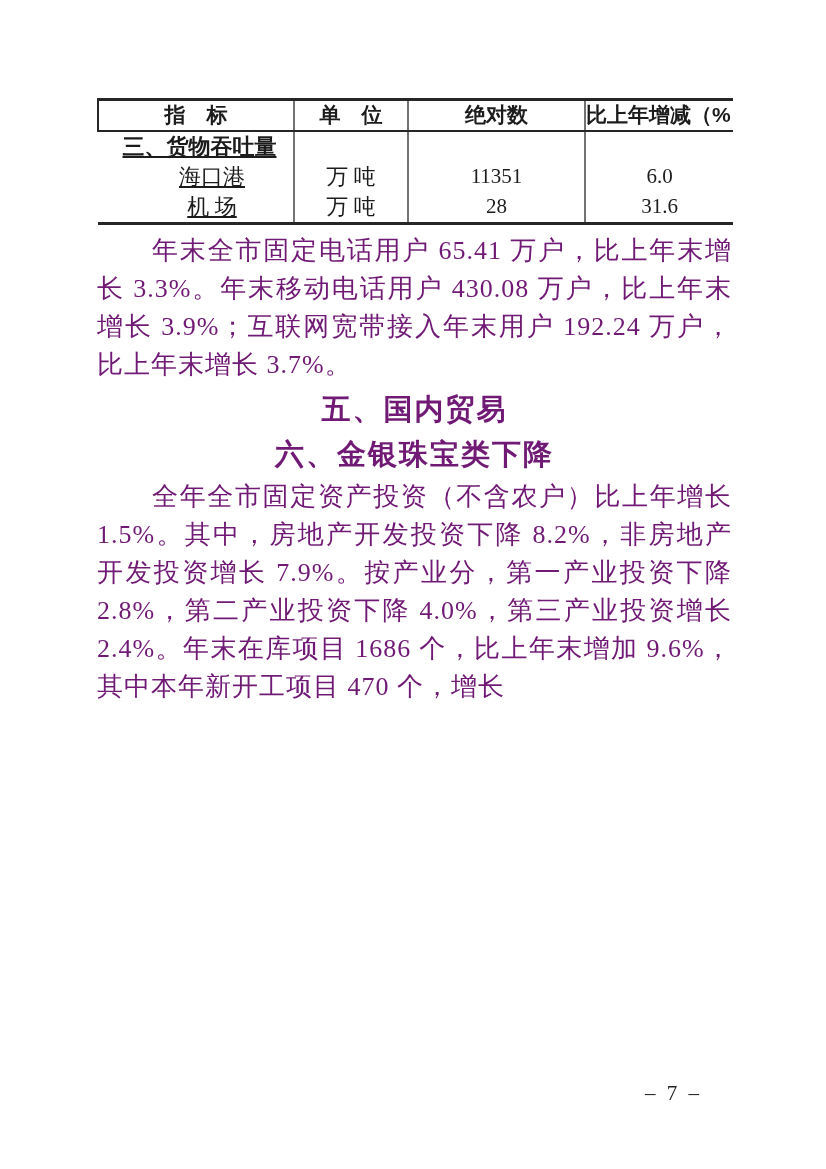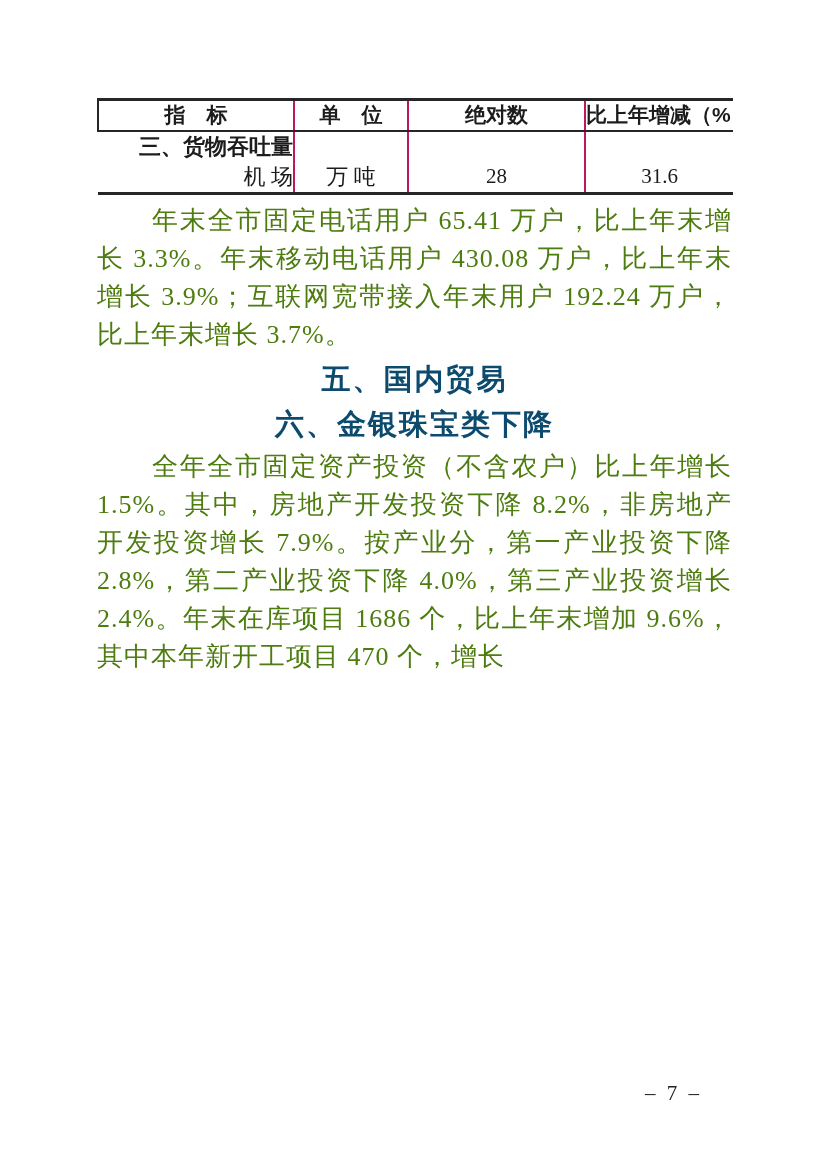--- a/index.html
+++ b/index.html
@@ -40,58 +40,59 @@
   table.stat-table th {
     height: 31px;
     font-size: 21px;
     font-weight: bold;
     font-family: "Liberation Sans", "DejaVu Sans", sans-serif;
     text-align: center;
     border-bottom: 2px solid #262626;
   }
   table.stat-table th:first-child { border-left: 2px solid #262626; }
   table.stat-table th + th,
-  table.stat-table td + td { border-left: 2px solid #be185d; }
+  table.stat-table td + td { border-left: 2px solid #737373; }
   table.stat-table td {
     height: 30px;
     font-size: 22px;
     text-align: center;
   }
   table.stat-table td.num { font-size: 21px; }
   table.stat-table td.ind {
-    text-align: right;
+    text-align: center;
     padding-left: 8px;
+    text-decoration: underline;
   }
   table.stat-table td.ind.bold-hei {
     font-family: "Liberation Sans", "DejaVu Sans", sans-serif;
     font-weight: bold;
   }
   table.stat-table td.ind.sub { padding-left: 33px; }
   table.stat-table tr.r-last td { height: 28px; }
   
   .bodytext {
     margin-top: 7px;
   }
   p.para {
     margin: 0;
     font-size: 26px;
     line-height: 38px;
     letter-spacing: 1px;
     text-align: justify;
     text-indent: 55px;
-    color: #4d7c0f;
+    color: #701a75;
   }
   h2.sec-heading {
     margin: 5px 0 4px 0;
     font-size: 29px;
     line-height: 40px;
     font-weight: bold;
     font-family: "Liberation Sans", "DejaVu Sans", sans-serif;
     text-align: center;
-    color: #0c4a6e;
+    color: #701a75;
     letter-spacing: 2px;
   }
   
   .page-number {
     position: absolute;
     top: 1081px;
     right: 124px;
     font-size: 21px;
     letter-spacing: 3px;
     color: #222222;
@@ -120,20 +121,26 @@
           <th>比上年增减（%）</th>
         </tr>
       </thead>
       <tbody>
         <tr>
           <td class="ind bold-hei">三、货物吞吐量</td>
           <td></td>
           <td class="num"></td>
           <td class="num"></td>
         </tr>
+        <tr>
+          <td class="ind sub">海口港</td>
+          <td>万 吨</td>
+          <td class="num">11351</td>
+          <td class="num">6.0</td>
+        </tr>
         <tr class="r-last">
           <td class="ind sub">机 场</td>
           <td>万 吨</td>
           <td class="num">28</td>
           <td class="num">31.6</td>
         </tr>
       </tbody>
     </table>
 
     <div class="bodytext">

